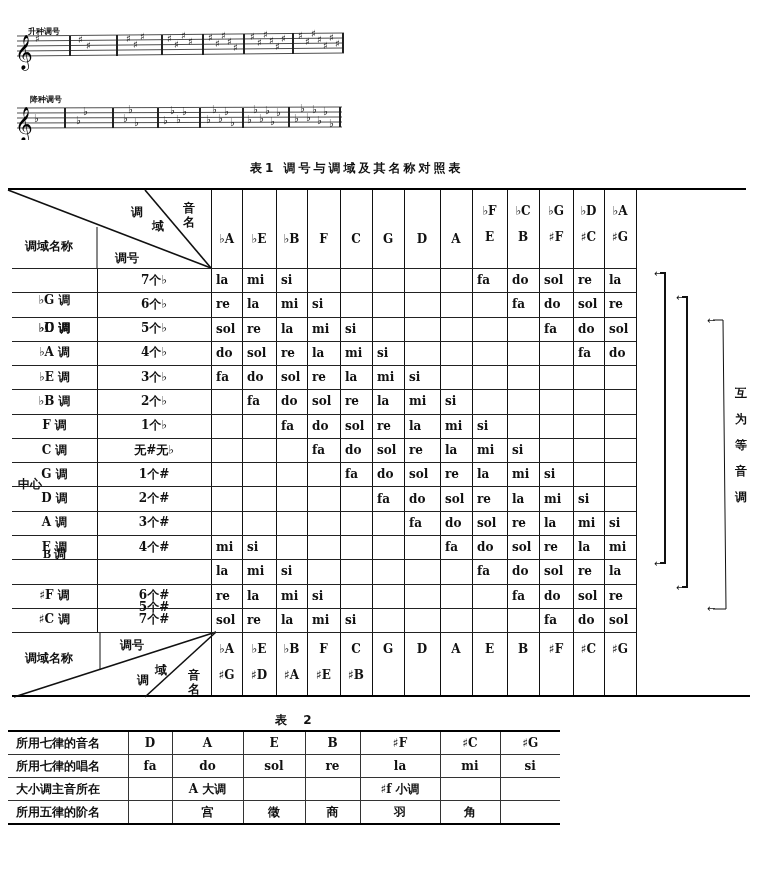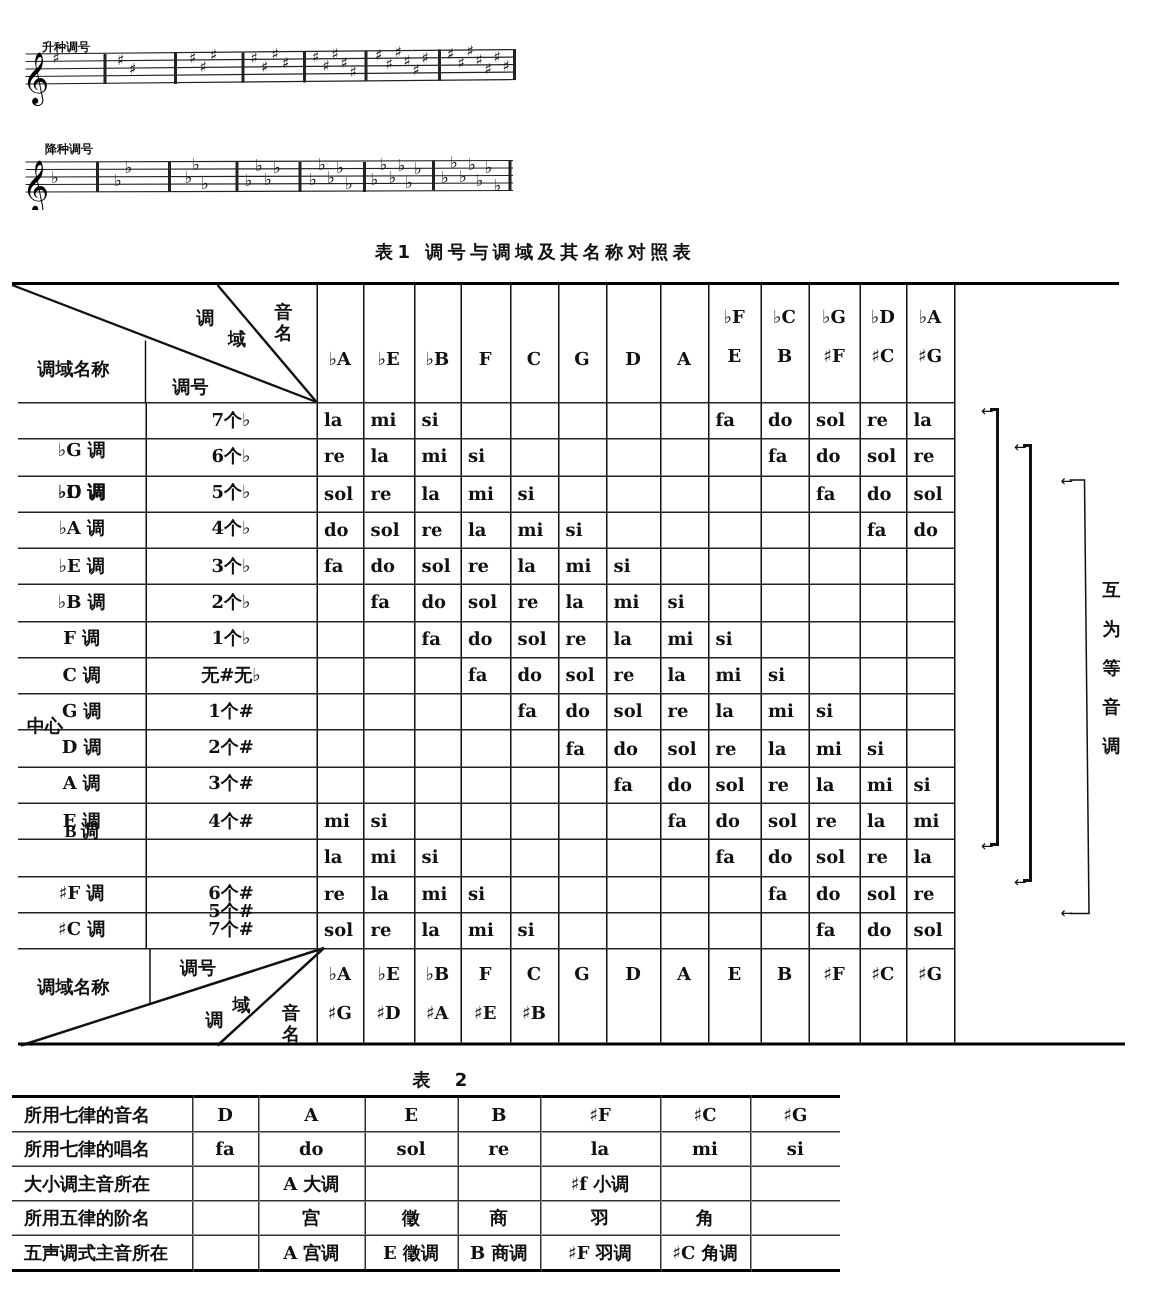--- a/index.html
+++ b/index.html
@@ -525,24 +525,14 @@
       <tr>
         <td class="cjk">所用五律的阶名</td>
         <td></td>
         <td>宫</td>
         <td>徵</td>
         <td>商</td>
         <td>羽</td>
         <td>角</td>
         <td></td>
       </tr>
-      <tr>
-        <td class="cjk">五声调式主音所在</td>
-        <td></td>
-        <td>A 宫调</td>
-        <td>E 徵调</td>
-        <td>B 商调</td>
-        <td>♯F 羽调</td>
-        <td>♯C 角调</td>
-        <td></td>
-      </tr>
     </tbody>
 </table>
 
 </body></html>

